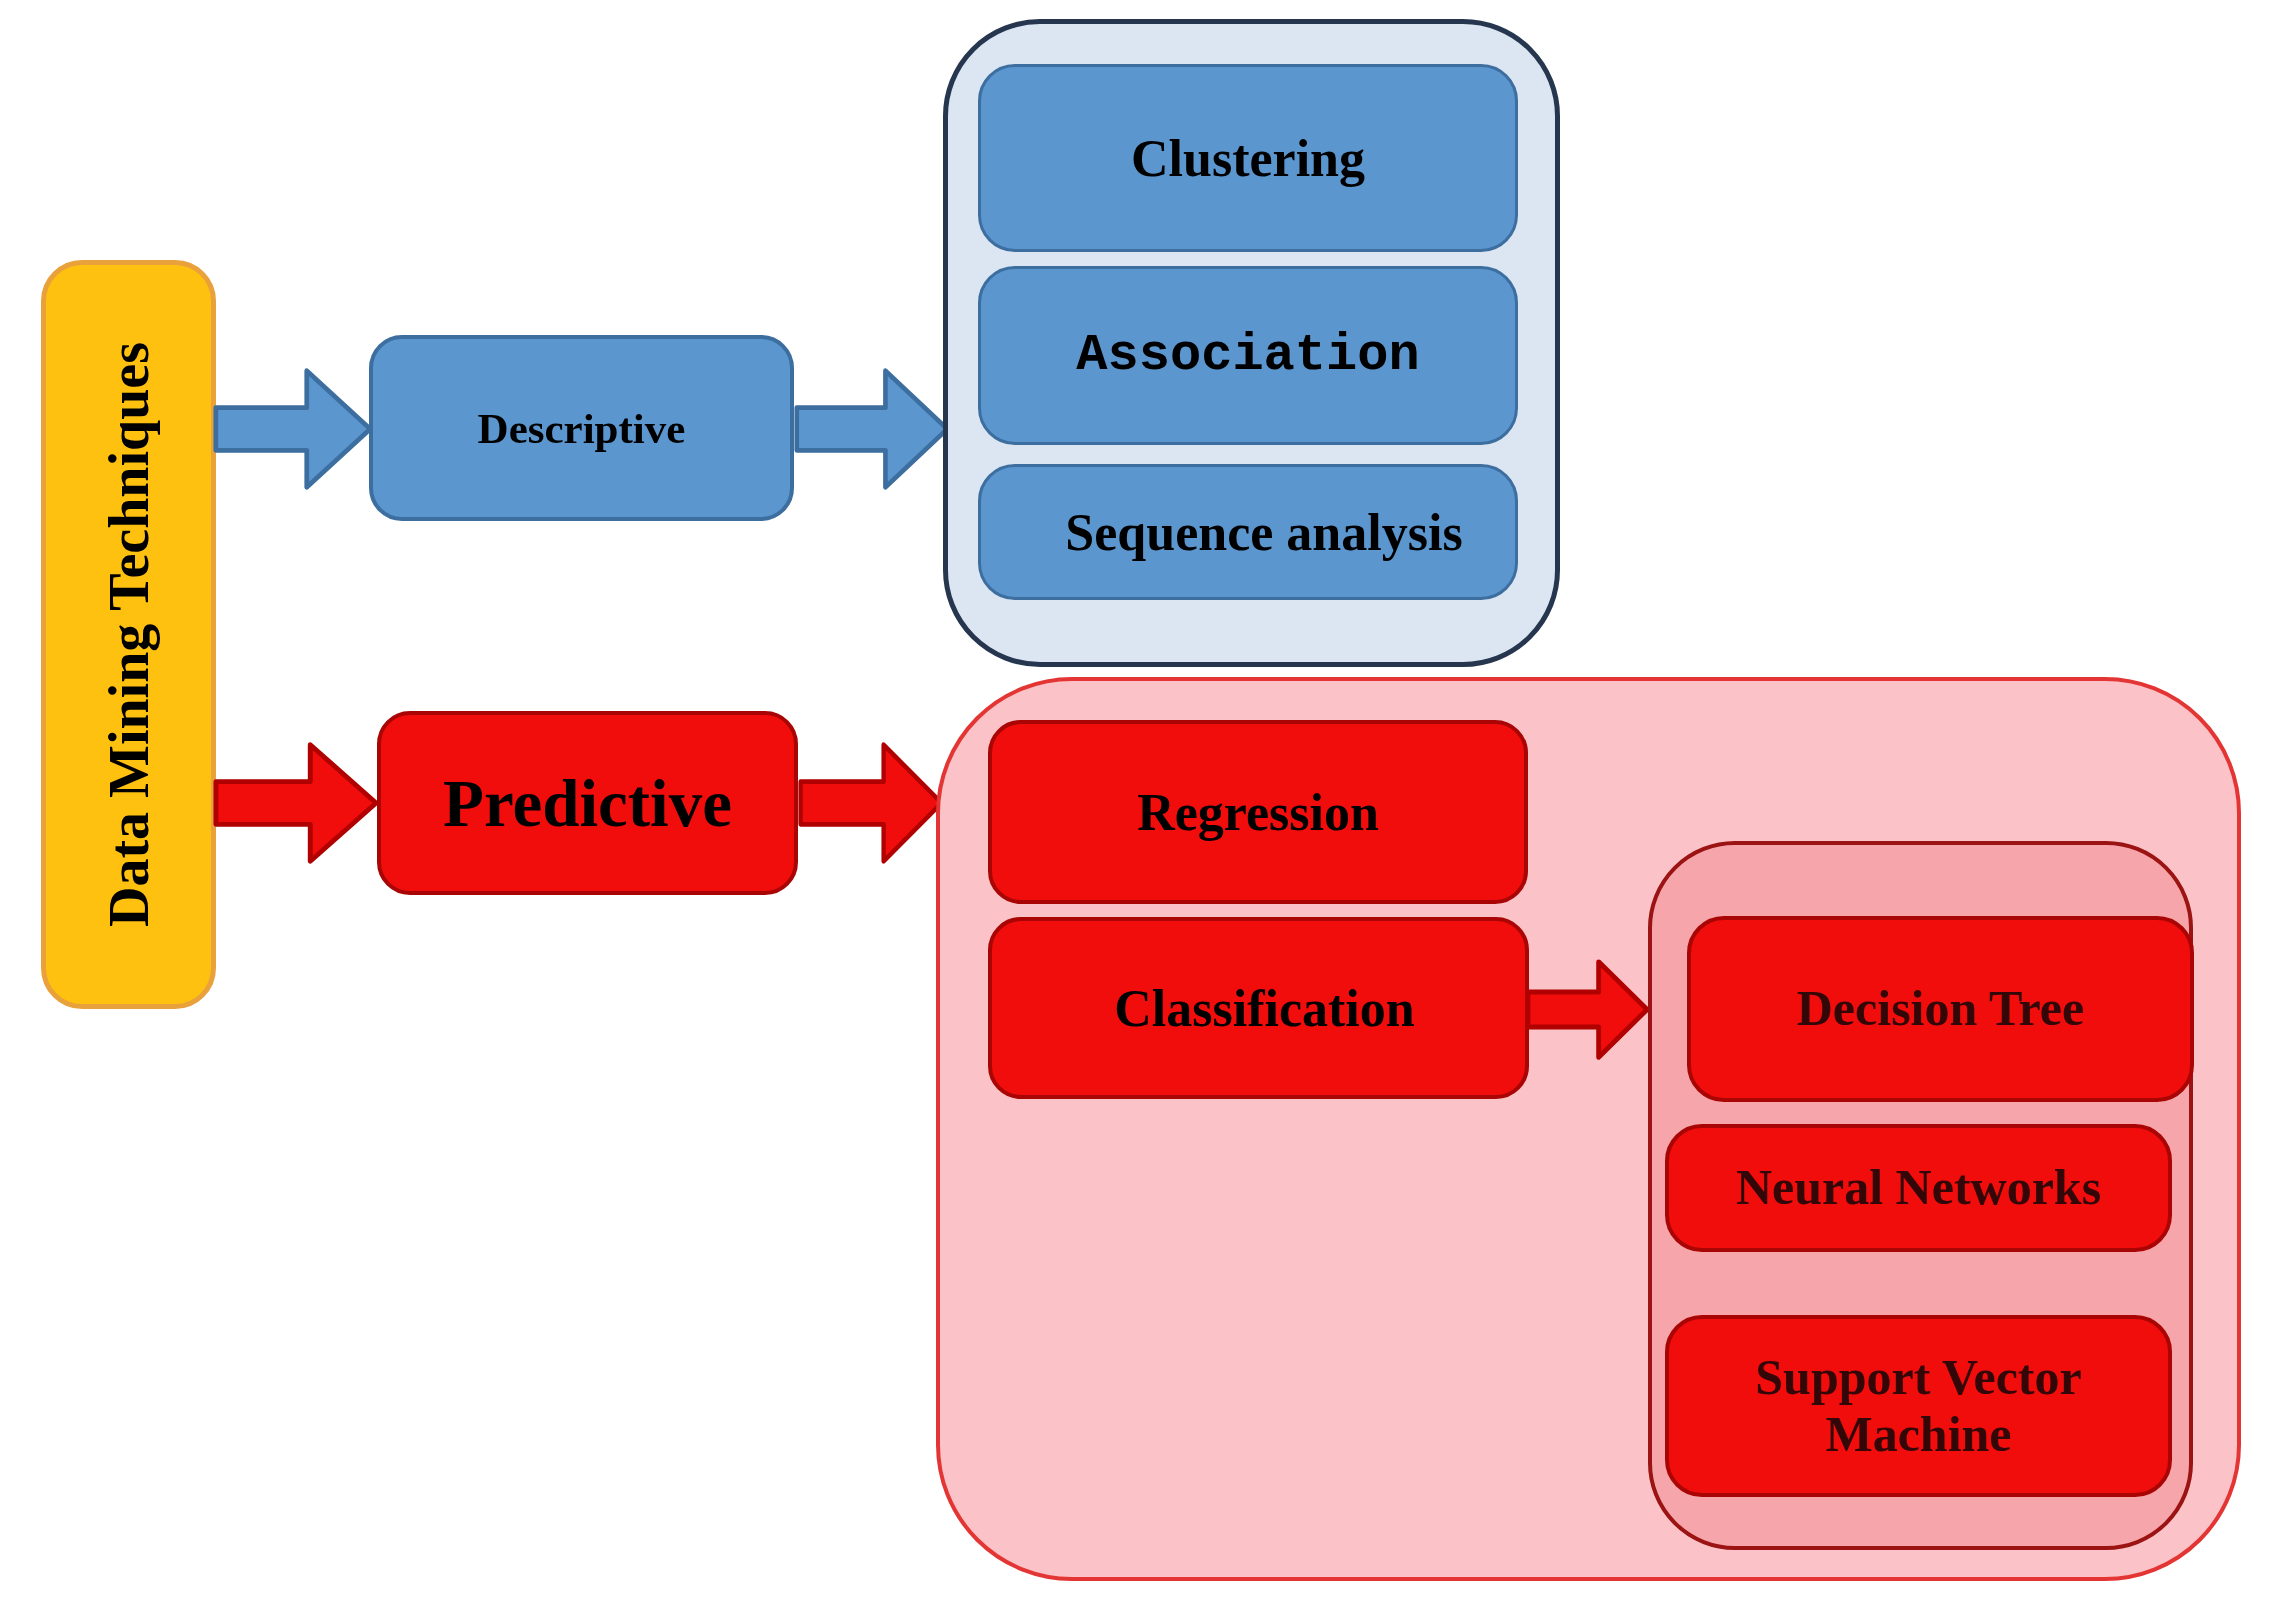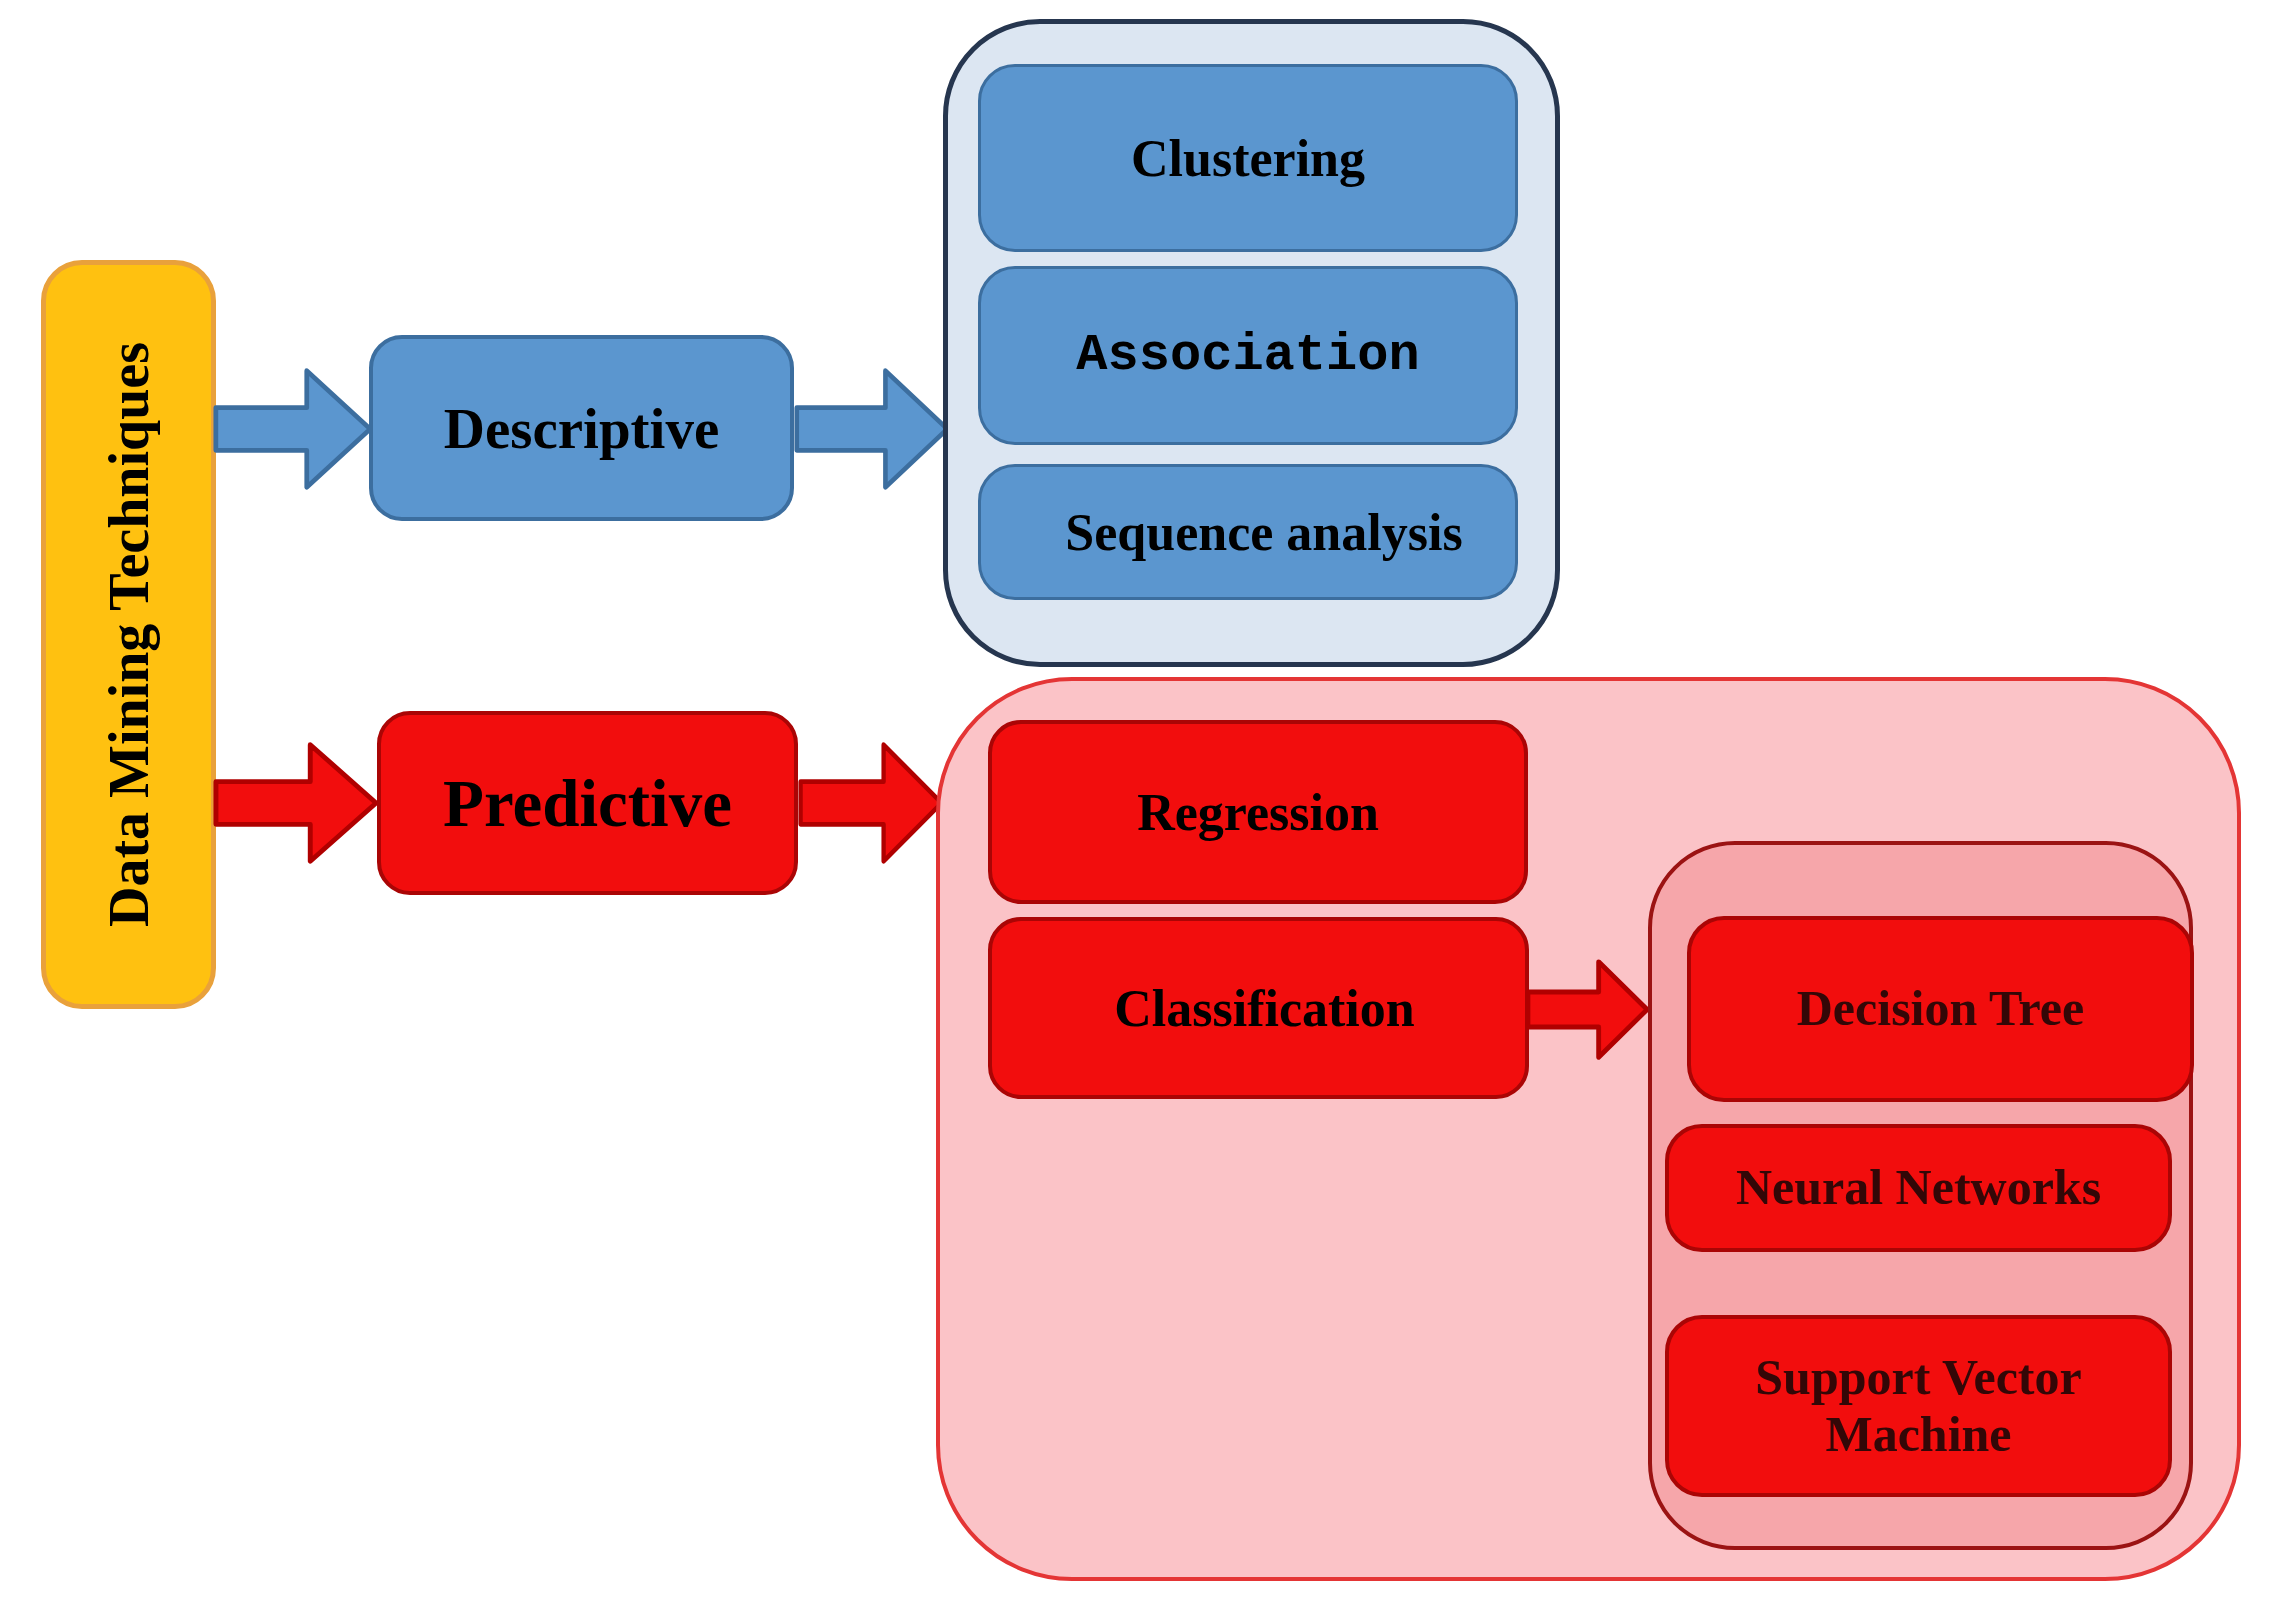--- a/index.html
+++ b/index.html
@@ -54,21 +54,21 @@
     font-weight: bold;
     white-space: nowrap;
   }
 
   
   .descriptive-node {
     left: 369px; top: 335px; width: 425px; height: 186px;
     background: var(--blue-fill);
     border: 4.9px solid var(--blue-border);
     border-radius: 33px;
-    font-size: 57px;
+    font-size: 43px;
   }
   .blue-panel {
     left: 943px; top: 19.4px; width: 617px; height: 648px;
     background: var(--blue-panel-fill);
     border: 5.8px solid var(--blue-panel-border);
     border-radius: 97px;
   }
   .blue-item {
     background: var(--blue-fill);
     border: 3.9px solid var(--blue-border);

